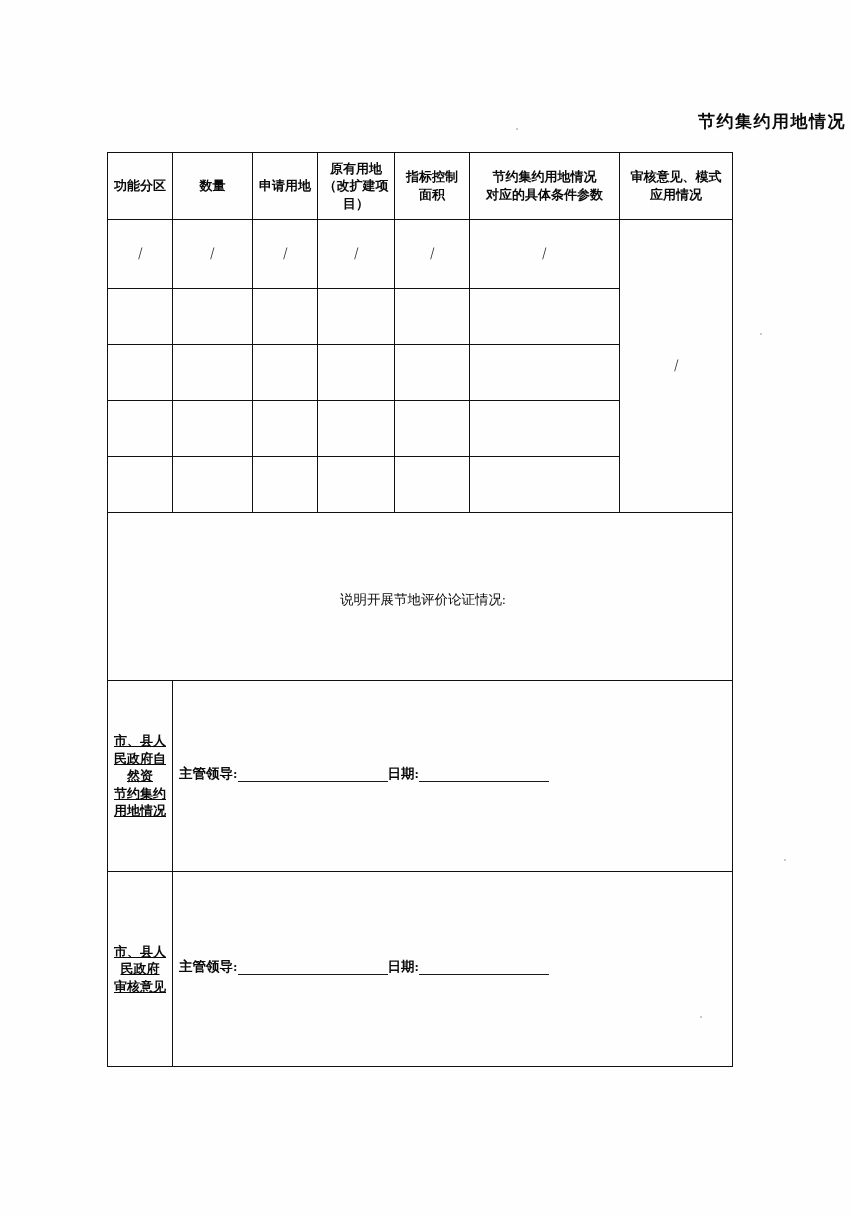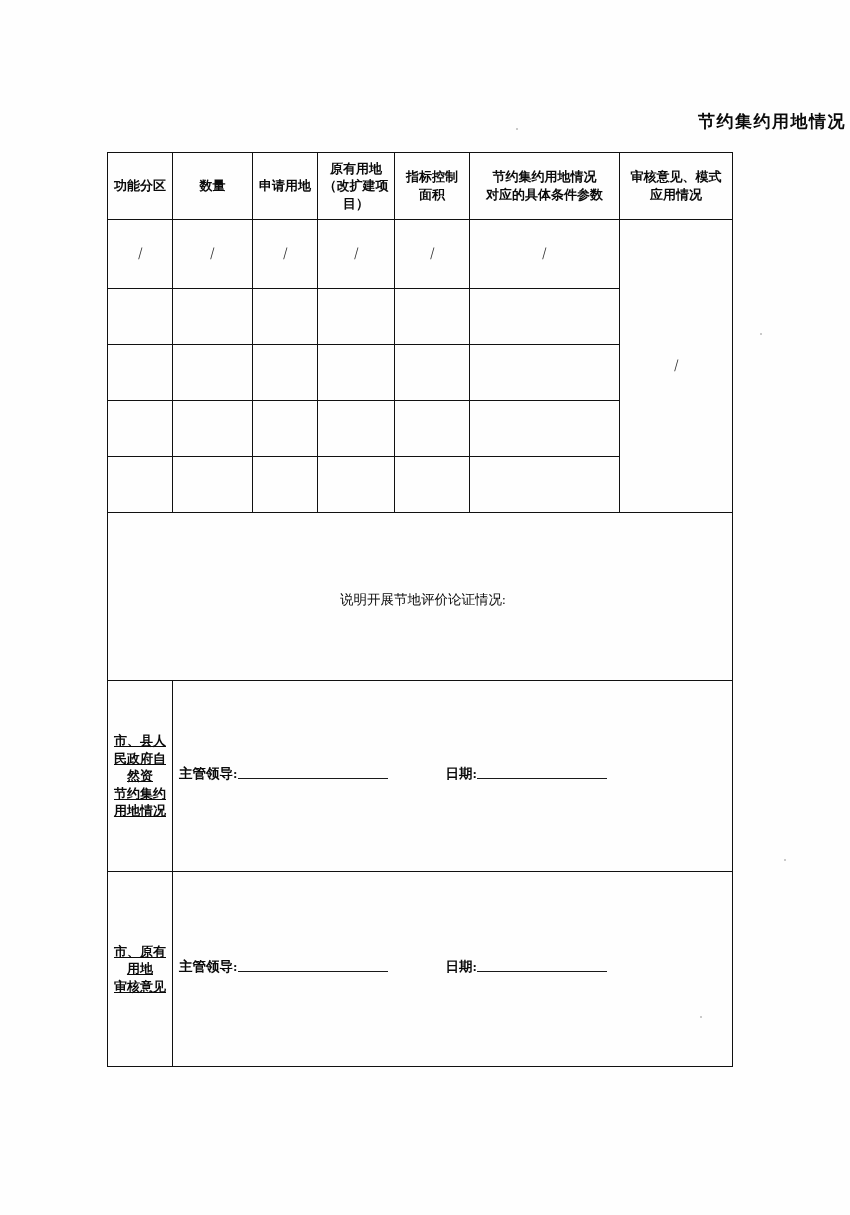--- a/index.html
+++ b/index.html
@@ -136,30 +136,30 @@
   .sign-line {
     display: flex;
     align-items: flex-end;
     padding: 0 4px 3px 6px;
     font-size: 13.5px;
     font-weight: bold;
     white-space: nowrap;
   }
   .sign-field {
     display: flex;
-    align-items: flex-start;
+    align-items: center;
   }
   .sign-field .lbl { flex: none; }
   .sign-field .rule {
     display: inline-block;
     border-bottom: 1.1px solid #1a1a1a;
     height: 13px;
   }
   .sign-leader .rule { width: 150px; }
-  .sign-date { margin-left: 58px; }
+  .sign-date { }
   .sign-date .rule { width: 130px; }
 
   
   .speck {
     position: absolute;
     background: #b9b9b9;
     border-radius: 50%;
     pointer-events: none;
   }
 </style>
@@ -289,21 +289,21 @@
             <span class="sign-field sign-date">
               <span class="lbl">日期:</span>
               <span class="rule"></span>
             </span>
           </div>
         </td>
       </tr>
 
       <tr class="review-2">
         <td class="review-label-cell">
-          <div>市、原有用地</div>
+          <div>市、县人民政府</div>
           <div>审核意见</div>
         </td>
         <td class="review-body-cell" colspan="6">
           <div class="sign-line">
             <span class="sign-field sign-leader">
               <span class="lbl">主管领导:</span>
               <span class="rule"></span>
             </span>
             <span class="sign-field sign-date">
               <span class="lbl">日期:</span>

